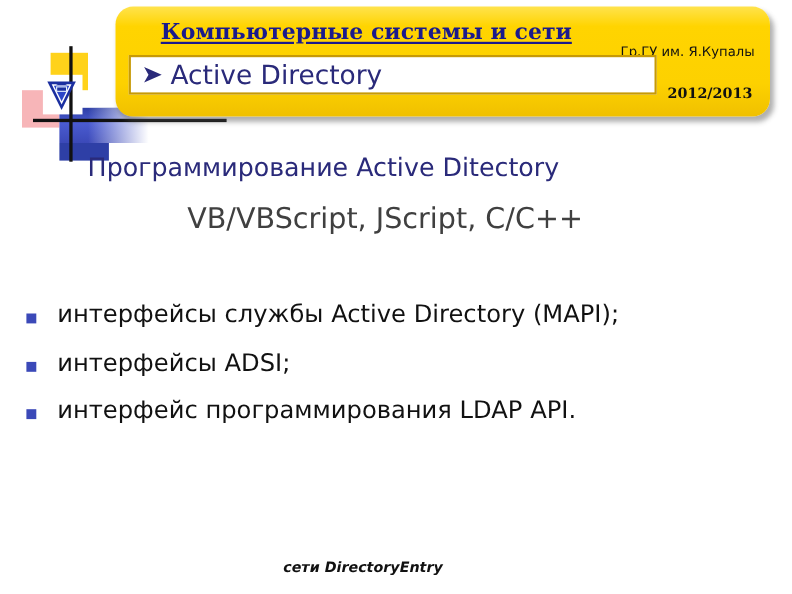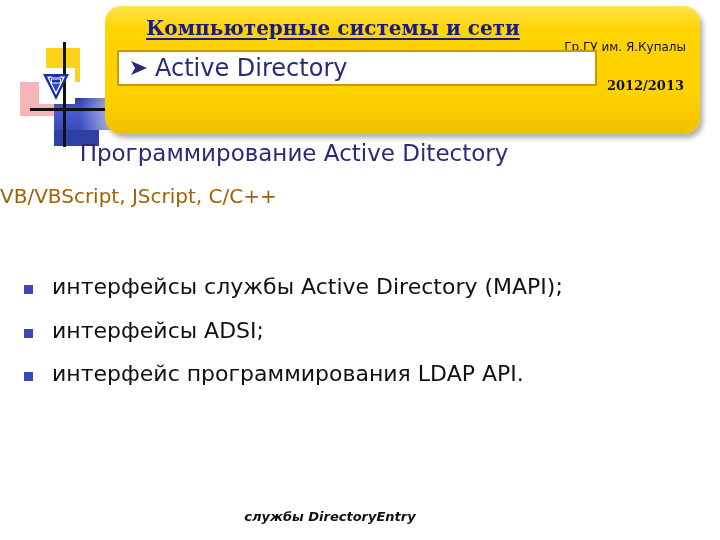--- a/index.html
+++ b/index.html
@@ -95,21 +95,21 @@
     width: 30px;
     height: 32px;
   }
 
   
   .banner {
     position: absolute;
     left: 105px;
     top: 6px;
     width: 595px;
-    height: 128px;
+    height: 100px;
     background: linear-gradient(180deg,#FFE34D 0%, #FFD400 18%, #FDD100 70%, #F0C000 100%);
     border-radius: 16px;
     box-shadow: 3px 4px 5px rgba(80,80,80,0.45);
   }
   .banner-title {
     position: absolute;
     left: 18px;
     top: 10px;
     width: 420px;
     text-align: center;
@@ -177,24 +177,24 @@
     font-family: "DejaVu Sans", sans-serif;
     font-size: 23px;
     color: #2A2A7A;
     white-space: nowrap;
   }
   .heading-2 {
     position: absolute;
     left: 0;
     top: 184px;
     width: 700px;
-    text-align: left;
-    font-family: "DejaVu Sans", sans-serif;
-    font-size: 20px;
-    color: #a16207;
+    text-align: center;
+    font-family: "DejaVu Sans", sans-serif;
+    font-size: 26px;
+    color: #404040;
     white-space: nowrap;
   }
 
   
   .bullets {
     position: absolute;
     left: 24px;
     top: 272px;
     width: 680px;
   }
@@ -282,15 +282,15 @@
     <div class="bullet-row">
       <div class="bullet-marker"></div>
       <div class="bullet-text">интерфейсы ADSI;</div>
     </div>
     <div class="bullet-row">
       <div class="bullet-marker"></div>
       <div class="bullet-text">интерфейс программирования LDAP API.</div>
     </div>
   </div>
 
-  <div class="footnote">службы DirectoryEntry</div>
+  <div class="footnote">сети DirectoryEntry</div>
 
 </div>
 
 </body></html>

